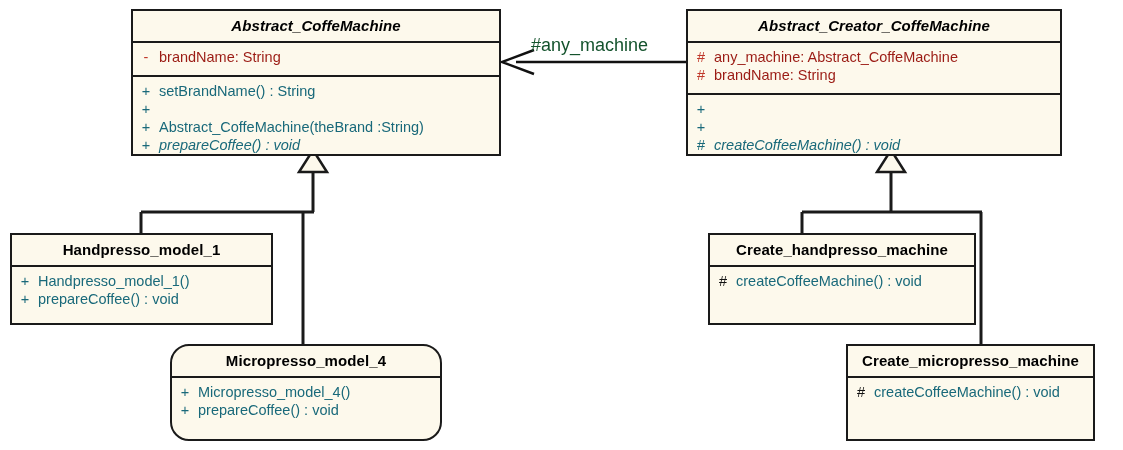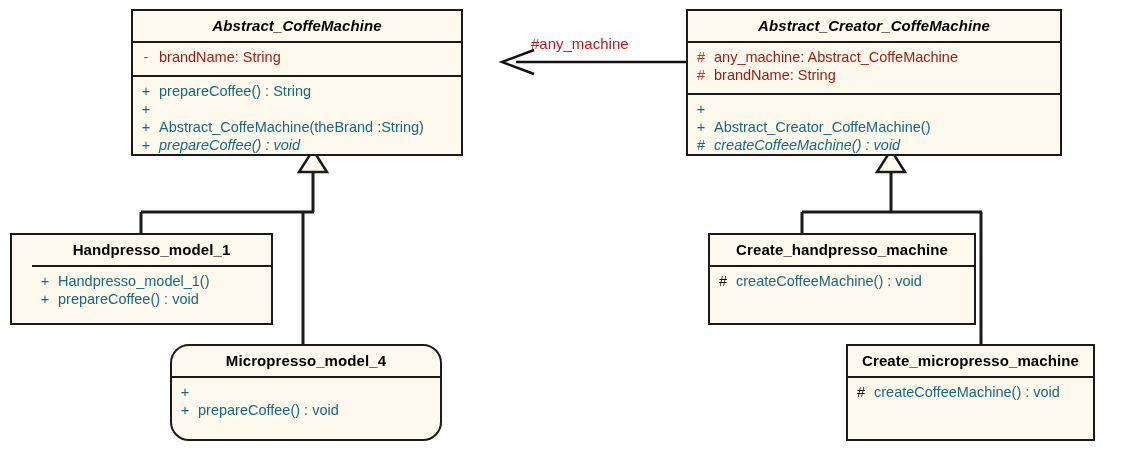--- a/index.html
+++ b/index.html
@@ -66,22 +66,22 @@
     padding-right: 6px;
   }
   .attr { color: #9B1B14; }
   .attr .vis { color: #C0392B; }
   .meth { color: #19697A; }
   .meth .vis { color: #19697A; }
   .meth-black-vis .vis { color: #111111; }
   .italic { font-style: italic; }
   .assoc-label {
     position: absolute;
-    font-size: 15px;
-    color: #b91c1c;
+    font-size: 18px;
+    color: #14532d;
     white-space: nowrap;
     z-index: 6;
   }
 </style>
 </head>
 <body>
 
 <div id="canvas">
 
   <svg id="connectors" viewBox="0 0 1123 450">
@@ -103,32 +103,32 @@
       <line x1="891" y1="212" x2="891" y2="172" stroke="#1a1a1a" stroke-width="3"></line>
       <line x1="802" y1="212" x2="982" y2="212" stroke="#1a1a1a" stroke-width="3"></line>
       <line x1="802" y1="212" x2="802" y2="234" stroke="#1a1a1a" stroke-width="3"></line>
       <line x1="981" y1="212" x2="981" y2="344" stroke="#1a1a1a" stroke-width="3"></line>
       <polygon points="891,150 905,172 877,172" fill="#FDF9EC" stroke="#1a1a1a" stroke-width="2.5"></polygon>
     </g>
   </svg>
 
   <div class="assoc-label" style="left:531px; top:35px;">#any_machine</div>
 
-  <div class="uml-class" style="left:131px; top:9px; width:332px; height:147px;">
+  <div class="uml-class" style="left:131px; top:9px; width:370px; height:147px;">
     <div class="uml-title abstract">Abstract_CoffeMachine</div>
     <div class="compartment">
       <div class="member attr">
         <span class="vis">-</span>
         <span class="member-text">brandName:  String</span>
       </div>
     </div>
     <div class="compartment gapped">
       <div class="member meth">
         <span class="vis">+</span>
-        <span class="member-text">prepareCoffee() : String</span>
+        <span class="member-text">setBrandName() : String</span>
       </div>
       <div class="member meth">
         <span class="vis">+</span>
       </div>
       <div class="member meth">
         <span class="vis">+</span>
         <span class="member-text">Abstract_CoffeMachine(theBrand :String)</span>
       </div>
       <div class="member meth">
         <span class="vis">+</span>
@@ -148,48 +148,48 @@
         <span class="vis">#</span>
         <span class="member-text">brandName:  String</span>
       </div>
     </div>
     <div class="compartment gapped">
       <div class="member meth">
         <span class="vis">+</span>
       </div>
       <div class="member meth">
         <span class="vis">+</span>
-        <span class="member-text">Abstract_Creator_CoffeMachine()</span>
       </div>
       <div class="member meth">
         <span class="vis">#</span>
         <span class="member-text italic">createCoffeeMachine() : void</span>
       </div>
     </div>
   </div>
 
-  <div class="uml-class" style="left:10px; top:233px; width:263px; height:92px;padding-left:20px;">
+  <div class="uml-class" style="left:10px; top:233px; width:263px; height:92px;">
     <div class="uml-title">Handpresso_model_1</div>
     <div class="compartment">
       <div class="member meth">
         <span class="vis">+</span>
         <span class="member-text">Handpresso_model_1()</span>
       </div>
       <div class="member meth">
         <span class="vis">+</span>
         <span class="member-text">prepareCoffee() : void</span>
       </div>
     </div>
   </div>
 
   <div class="uml-class" style="left:170px; top:344px; width:272px; height:97px;border-radius:19px;">
     <div class="uml-title">Micropresso_model_4</div>
     <div class="compartment">
       <div class="member meth">
         <span class="vis">+</span>
+        <span class="member-text">Micropresso_model_4()</span>
       </div>
       <div class="member meth">
         <span class="vis">+</span>
         <span class="member-text">prepareCoffee() : void</span>
       </div>
     </div>
   </div>
 
   <div class="uml-class" style="left:668px; top:233px; width:268px; height:92px;margin-left:40px;">
     <div class="uml-title">Create_handpresso_machine</div>

